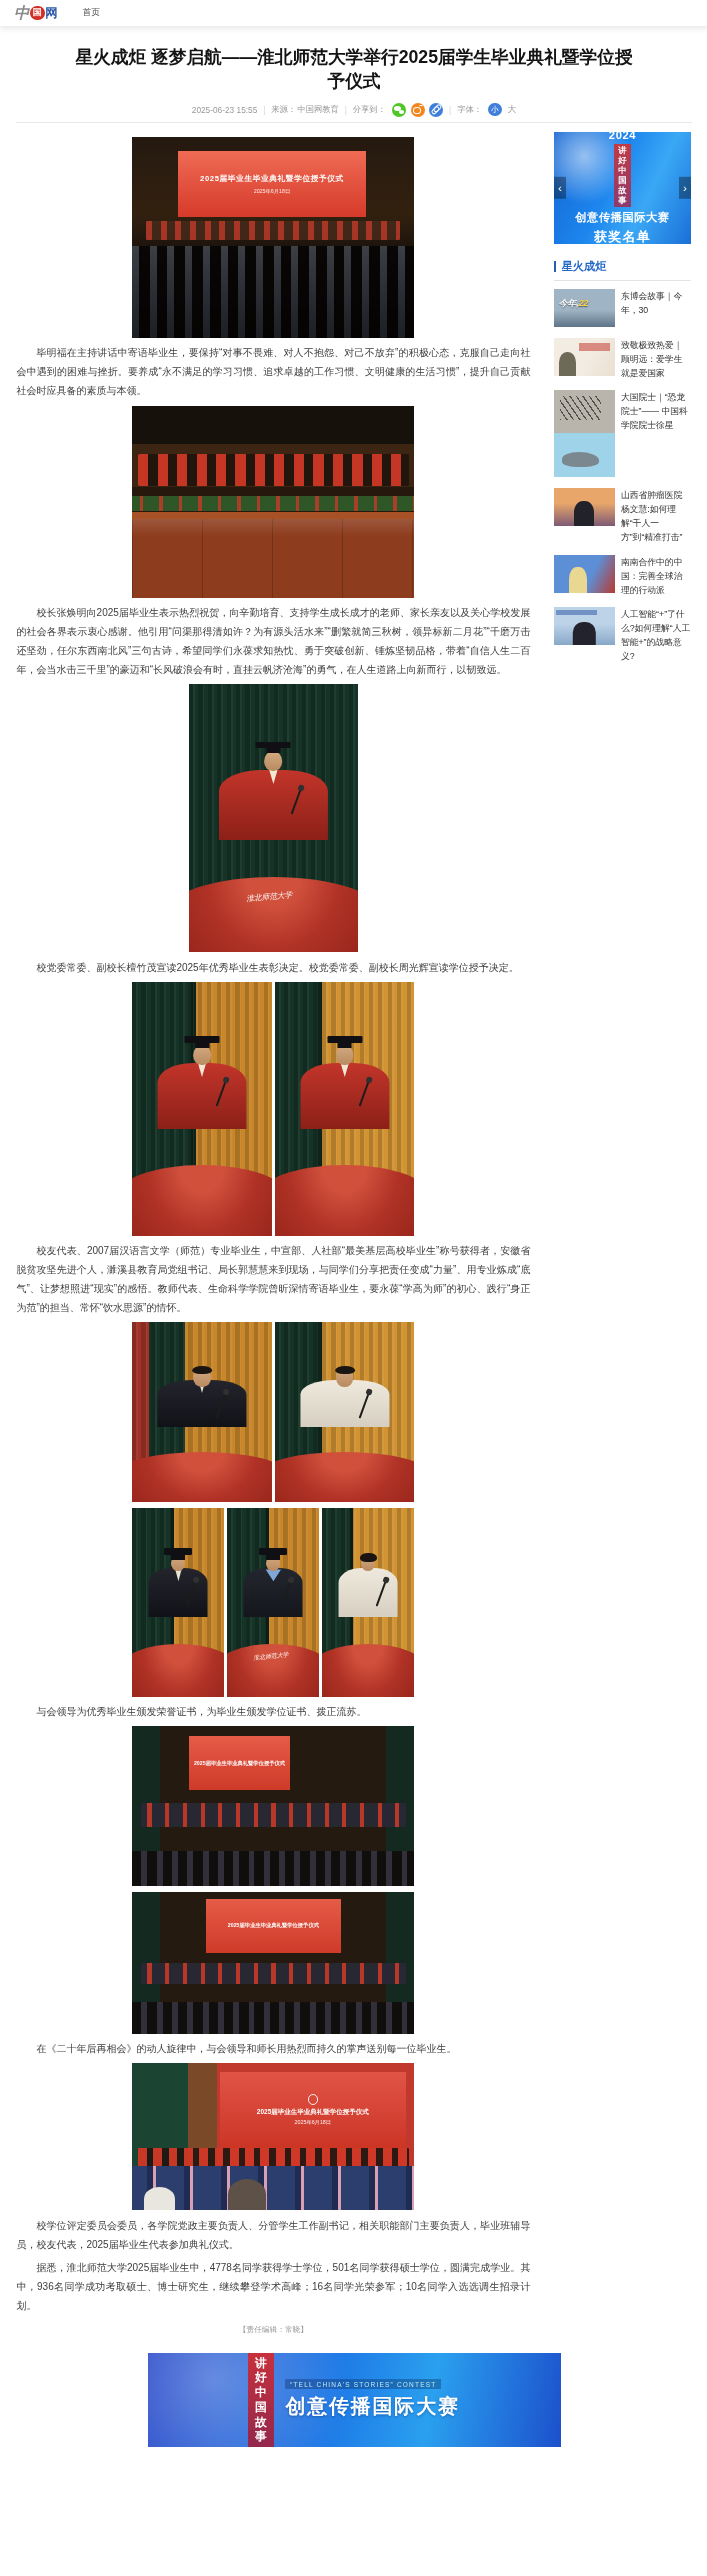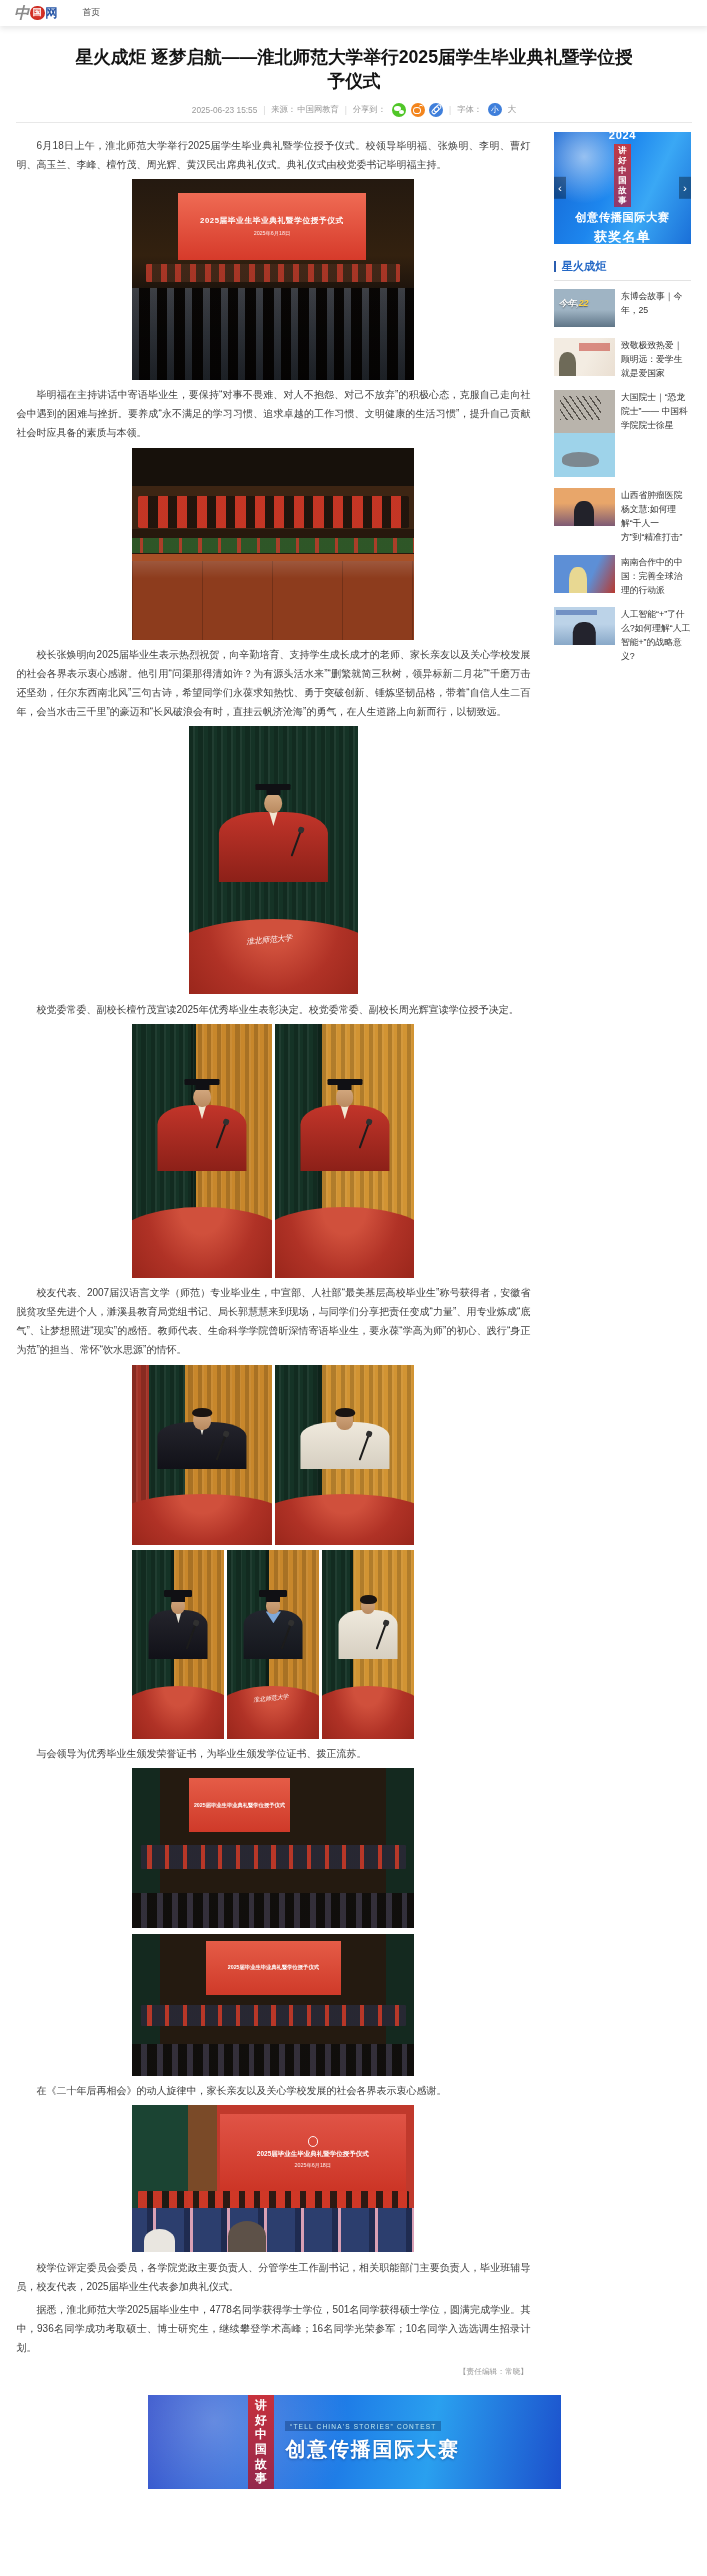--- a/index.html
+++ b/index.html
@@ -43,21 +43,21 @@
   .top-divider { border:none; border-top:0.6px solid #e8e8e8; margin:4.7px 0 0; }
 
   
   .columns { display:flex; gap:23.6px; margin-top:8.3px; }
   .article-col { width:514px; }
   .sidebar { width:137px; }
 
   
   .para { font-size:10px; line-height:19px; text-align:justify; text-indent:2em; color:#3d3d3d; margin:4.1px 0; }
   .credit { font-size:10px; line-height:19px; text-indent:2em; color:#3d3d3d; margin:3.5px 0 1.2px; }
-  .editor-line { text-align:right; font-size:7.7px; color:#9a9a9a; margin:10.6px 2.4px 0; }
+  .editor-line { text-align:center; font-size:7.7px; color:#9a9a9a; margin:10.6px 2.4px 0; }
 
   
   .photo { position:relative; margin:5.3px auto; overflow:hidden; background:#1c1712; }
   .ph-hall { width:282px; height:201px;
     background:linear-gradient(180deg,#241910 0%,#33210f 38%,#1c130c 56%,#0d0a07 100%); }
   .ph-hall .screen { position:absolute; left:16%; top:7%; width:67%; height:33%;
     background:linear-gradient(180deg,#ef6b54,#d63a2a); display:flex; flex-direction:column; gap:3.5px;
     align-items:center; justify-content:center; color:#fff; text-align:center; }
   .screen-t { font-size:7.7px; font-weight:bold; letter-spacing:0.6px; }
   .screen-d { font-size:5.3px; opacity:.9; }
@@ -232,21 +232,20 @@
       <span>字体：</span>
       <span class="font-btn-small">小</span>
       <span class="font-btn-large">大</span>
     </div>
   </div>
   <hr class="top-divider">
 
   <div class="columns">
 
     <main class="article-col">
-      <p class="para">6月18日上午，淮北师范大学举行2025届学生毕业典礼暨学位授予仪式。校领导毕明福、张焕明、李明、曹灯明、高玉兰、李峰、檀竹茂、周光辉、黄汉民出席典礼仪式。典礼仪式由校党委书记毕明福主持。</p>
 
       <figure class="photo ph-hall">
         <div class="screen">
           <div class="screen-t">2025届毕业生毕业典礼暨学位授予仪式</div>
           <div class="screen-d">2025年6月18日</div>
         </div>
         <div class="stage-row"></div>
         <div class="audience"></div>
       </figure>
 
@@ -342,21 +341,21 @@
       </figure>
 
       <figure class="photo ph-stage ph-stage2">
         <div class="scr" style="left:26%;top:5%;width:48%;height:38%;">
           <div class="t">2025届毕业生毕业典礼暨学位授予仪式</div>
         </div>
         <div class="figures" style="top:50%;"></div>
         <div class="crowd"></div>
       </figure>
 
-      <p class="para">在《二十年后再相会》的动人旋律中，家长亲友以及关心学校发展的社会各界表示衷心感谢。</p>
+      <p class="para">在《二十年后再相会》的动人旋律中，与会领导和师长用热烈而持久的掌声送别每一位毕业生。</p>
 
       <figure class="photo ph-final">
         <div class="scr9">
           <div class="ring"></div>
           <div class="t">2025届毕业生毕业典礼暨学位授予仪式</div>
           <div class="d">2025年6月18日</div>
         </div>
         <div class="leaders9"></div>
         <div class="grads"></div>
         <div class="blob" style="left:4%;"></div>
@@ -381,21 +380,21 @@
       <div class="rec-header">
         <span class="rec-bar"></span>
         <span class="rec-title">星火成炬</span>
       </div>
       <div class="rec-divider"></div>
 
       <div class="rec-item">
         <div class="rec-thumb t1">
           <div class="t1-txt"><span>今年,</span><b>22</b></div>
         </div>
-        <div class="rec-item-title">东博会故事｜今年，25</div>
+        <div class="rec-item-title">东博会故事｜今年，30</div>
       </div>
       <div class="rec-item">
         <div class="rec-thumb t2"></div>
         <div class="rec-item-title">致敬极致热爱｜顾明远：爱学生就是爱国家</div>
       </div>
       <div class="rec-item">
         <div class="rec-thumb tall t3"></div>
         <div class="rec-item-title">大国院士｜“恐龙院士”—— 中国科学院院士徐星</div>
       </div>
       <div class="rec-item">

